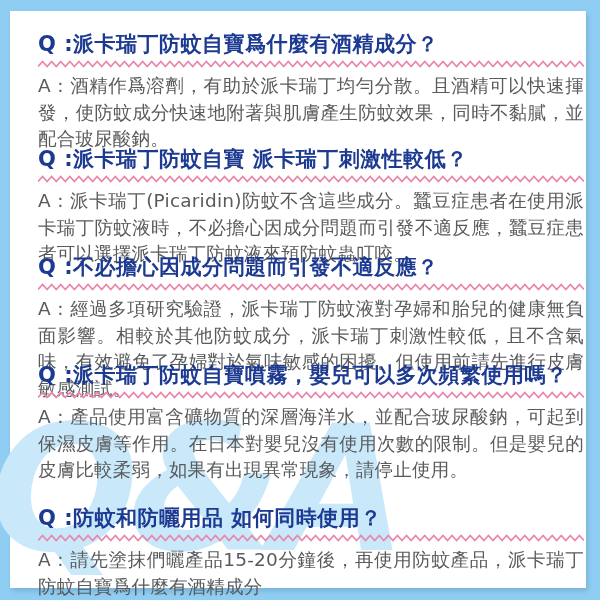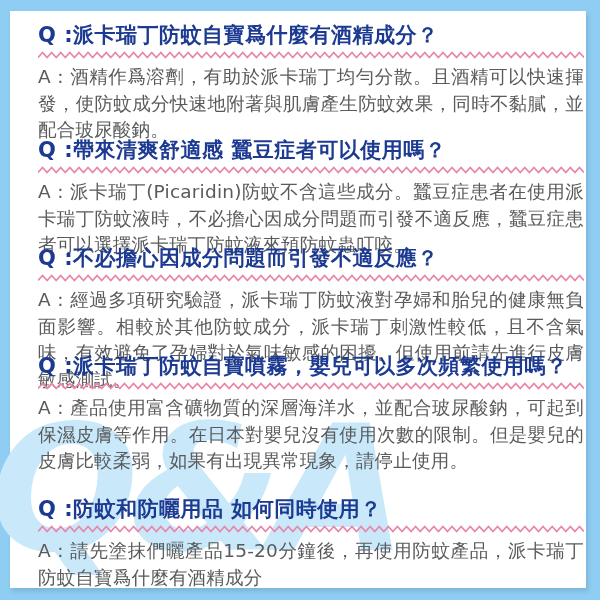--- a/index.html
+++ b/index.html
@@ -42,20 +42,21 @@
     left: 38px;
     right: 16px;
     z-index: 2;
   }
   .question {
     color: #1c3a91;
     font-weight: bold;
     font-size: 21px;
     line-height: 26px;
     letter-spacing: 0.5px;
+    margin-top: 9px;
   }
   .zigzag {
     display: block;
     width: 100%;
     height: 8px;
     margin-top: 3px;
   }
   .answer {
     margin-top: 5px;
     color: #595a5c;
@@ -80,21 +81,21 @@
 
   <div class="faq-section s1">
     <div class="question">Q :派卡瑞丁防蚊自寶爲什麼有酒精成分？</div>
     <svg class="zigzag" preserveAspectRatio="none" viewBox="0 0 540 8">
         <polyline points="0,6.5 4.5,1.5 9,6.5 13.5,1.5 18,6.5 22.5,1.5 27,6.5 31.5,1.5 36,6.5 40.5,1.5 45,6.5 49.5,1.5 54,6.5 58.5,1.5 63,6.5 67.5,1.5 72,6.5 76.5,1.5 81,6.5 85.5,1.5 90,6.5 94.5,1.5 99,6.5 103.5,1.5 108,6.5 112.5,1.5 117,6.5 121.5,1.5 126,6.5 130.5,1.5 135,6.5 139.5,1.5 144,6.5 148.5,1.5 153,6.5 157.5,1.5 162,6.5 166.5,1.5 171,6.5 175.5,1.5 180,6.5 184.5,1.5 189,6.5 193.5,1.5 198,6.5 202.5,1.5 207,6.5 211.5,1.5 216,6.5 220.5,1.5 225,6.5 229.5,1.5 234,6.5 238.5,1.5 243,6.5 247.5,1.5 252,6.5 256.5,1.5 261,6.5 265.5,1.5 270,6.5 274.5,1.5 279,6.5 283.5,1.5 288,6.5 292.5,1.5 297,6.5 301.5,1.5 306,6.5 310.5,1.5 315,6.5 319.5,1.5 324,6.5 328.5,1.5 333,6.5 337.5,1.5 342,6.5 346.5,1.5 351,6.5 355.5,1.5 360,6.5 364.5,1.5 369,6.5 373.5,1.5 378,6.5 382.5,1.5 387,6.5 391.5,1.5 396,6.5 400.5,1.5 405,6.5 409.5,1.5 414,6.5 418.5,1.5 423,6.5 427.5,1.5 432,6.5 436.5,1.5 441,6.5 445.5,1.5 450,6.5 454.5,1.5 459,6.5 463.5,1.5 468,6.5 472.5,1.5 477,6.5 481.5,1.5 486,6.5 490.5,1.5 495,6.5 499.5,1.5 504,6.5 508.5,1.5 513,6.5 517.5,1.5 522,6.5 526.5,1.5 531,6.5 535.5,1.5 540,6.5" fill="none" stroke="#e986ad" stroke-width="1.8"></polyline>
       </svg>
     <div class="answer">A : 酒精作爲溶劑，有助於派卡瑞丁均勻分散。且酒精可以快速揮發，使防蚊成分快速地附著與肌膚產生防蚊效果，同時不黏膩，並配合玻尿酸鈉。</div>
   </div>
 
   <div class="faq-section s2">
-    <div class="question">Q :帶來清爽舒適感 蠶豆症者可以使用嗎？</div>
+    <div class="question">Q :派卡瑞丁防蚊自寶 派卡瑞丁刺激性較低？</div>
     <svg class="zigzag" preserveAspectRatio="none" viewBox="0 0 540 8">
         <polyline points="0,6.5 4.5,1.5 9,6.5 13.5,1.5 18,6.5 22.5,1.5 27,6.5 31.5,1.5 36,6.5 40.5,1.5 45,6.5 49.5,1.5 54,6.5 58.5,1.5 63,6.5 67.5,1.5 72,6.5 76.5,1.5 81,6.5 85.5,1.5 90,6.5 94.5,1.5 99,6.5 103.5,1.5 108,6.5 112.5,1.5 117,6.5 121.5,1.5 126,6.5 130.5,1.5 135,6.5 139.5,1.5 144,6.5 148.5,1.5 153,6.5 157.5,1.5 162,6.5 166.5,1.5 171,6.5 175.5,1.5 180,6.5 184.5,1.5 189,6.5 193.5,1.5 198,6.5 202.5,1.5 207,6.5 211.5,1.5 216,6.5 220.5,1.5 225,6.5 229.5,1.5 234,6.5 238.5,1.5 243,6.5 247.5,1.5 252,6.5 256.5,1.5 261,6.5 265.5,1.5 270,6.5 274.5,1.5 279,6.5 283.5,1.5 288,6.5 292.5,1.5 297,6.5 301.5,1.5 306,6.5 310.5,1.5 315,6.5 319.5,1.5 324,6.5 328.5,1.5 333,6.5 337.5,1.5 342,6.5 346.5,1.5 351,6.5 355.5,1.5 360,6.5 364.5,1.5 369,6.5 373.5,1.5 378,6.5 382.5,1.5 387,6.5 391.5,1.5 396,6.5 400.5,1.5 405,6.5 409.5,1.5 414,6.5 418.5,1.5 423,6.5 427.5,1.5 432,6.5 436.5,1.5 441,6.5 445.5,1.5 450,6.5 454.5,1.5 459,6.5 463.5,1.5 468,6.5 472.5,1.5 477,6.5 481.5,1.5 486,6.5 490.5,1.5 495,6.5 499.5,1.5 504,6.5 508.5,1.5 513,6.5 517.5,1.5 522,6.5 526.5,1.5 531,6.5 535.5,1.5 540,6.5" fill="none" stroke="#e986ad" stroke-width="1.8"></polyline>
       </svg>
     <div class="answer">A : 派卡瑞丁(Picaridin)防蚊不含這些成分。蠶豆症患者在使用派卡瑞丁防蚊液時，不必擔心因成分問題而引發不適反應，蠶豆症患者可以選擇派卡瑞丁防蚊液來預防蚊蟲叮咬。</div>
   </div>
 
   <div class="faq-section s3">
     <div class="question">Q :不必擔心因成分問題而引發不適反應？</div>
     <svg class="zigzag" preserveAspectRatio="none" viewBox="0 0 540 8">
         <polyline points="0,6.5 4.5,1.5 9,6.5 13.5,1.5 18,6.5 22.5,1.5 27,6.5 31.5,1.5 36,6.5 40.5,1.5 45,6.5 49.5,1.5 54,6.5 58.5,1.5 63,6.5 67.5,1.5 72,6.5 76.5,1.5 81,6.5 85.5,1.5 90,6.5 94.5,1.5 99,6.5 103.5,1.5 108,6.5 112.5,1.5 117,6.5 121.5,1.5 126,6.5 130.5,1.5 135,6.5 139.5,1.5 144,6.5 148.5,1.5 153,6.5 157.5,1.5 162,6.5 166.5,1.5 171,6.5 175.5,1.5 180,6.5 184.5,1.5 189,6.5 193.5,1.5 198,6.5 202.5,1.5 207,6.5 211.5,1.5 216,6.5 220.5,1.5 225,6.5 229.5,1.5 234,6.5 238.5,1.5 243,6.5 247.5,1.5 252,6.5 256.5,1.5 261,6.5 265.5,1.5 270,6.5 274.5,1.5 279,6.5 283.5,1.5 288,6.5 292.5,1.5 297,6.5 301.5,1.5 306,6.5 310.5,1.5 315,6.5 319.5,1.5 324,6.5 328.5,1.5 333,6.5 337.5,1.5 342,6.5 346.5,1.5 351,6.5 355.5,1.5 360,6.5 364.5,1.5 369,6.5 373.5,1.5 378,6.5 382.5,1.5 387,6.5 391.5,1.5 396,6.5 400.5,1.5 405,6.5 409.5,1.5 414,6.5 418.5,1.5 423,6.5 427.5,1.5 432,6.5 436.5,1.5 441,6.5 445.5,1.5 450,6.5 454.5,1.5 459,6.5 463.5,1.5 468,6.5 472.5,1.5 477,6.5 481.5,1.5 486,6.5 490.5,1.5 495,6.5 499.5,1.5 504,6.5 508.5,1.5 513,6.5 517.5,1.5 522,6.5 526.5,1.5 531,6.5 535.5,1.5 540,6.5" fill="none" stroke="#e986ad" stroke-width="1.8"></polyline>

